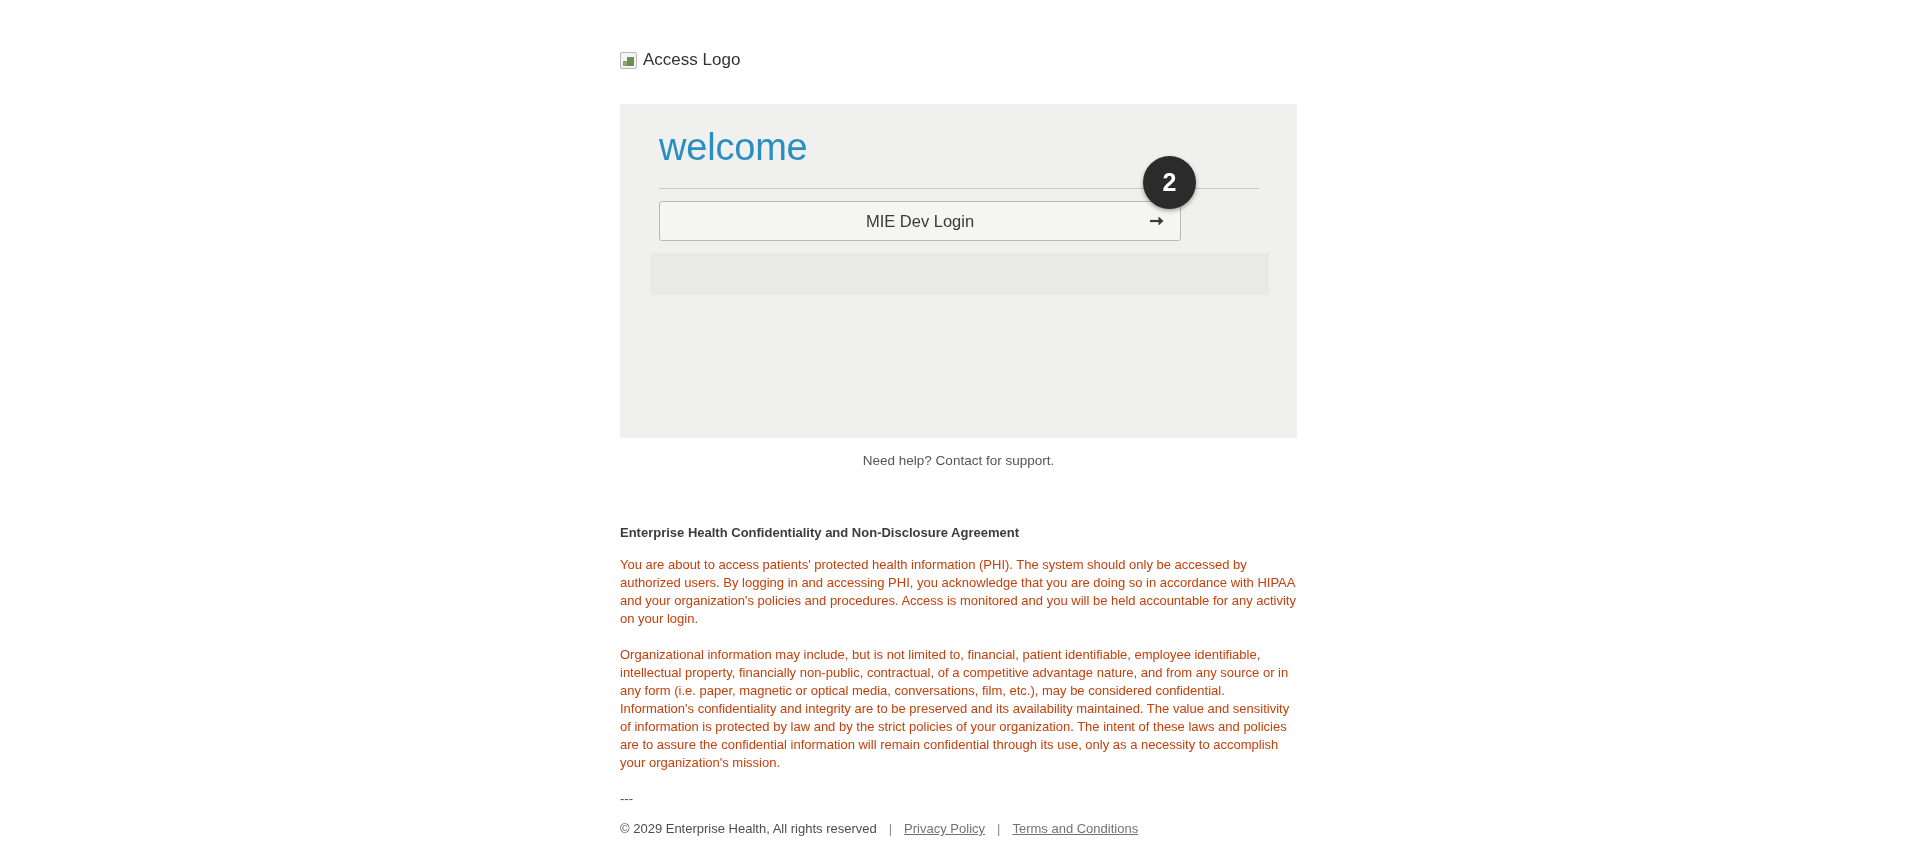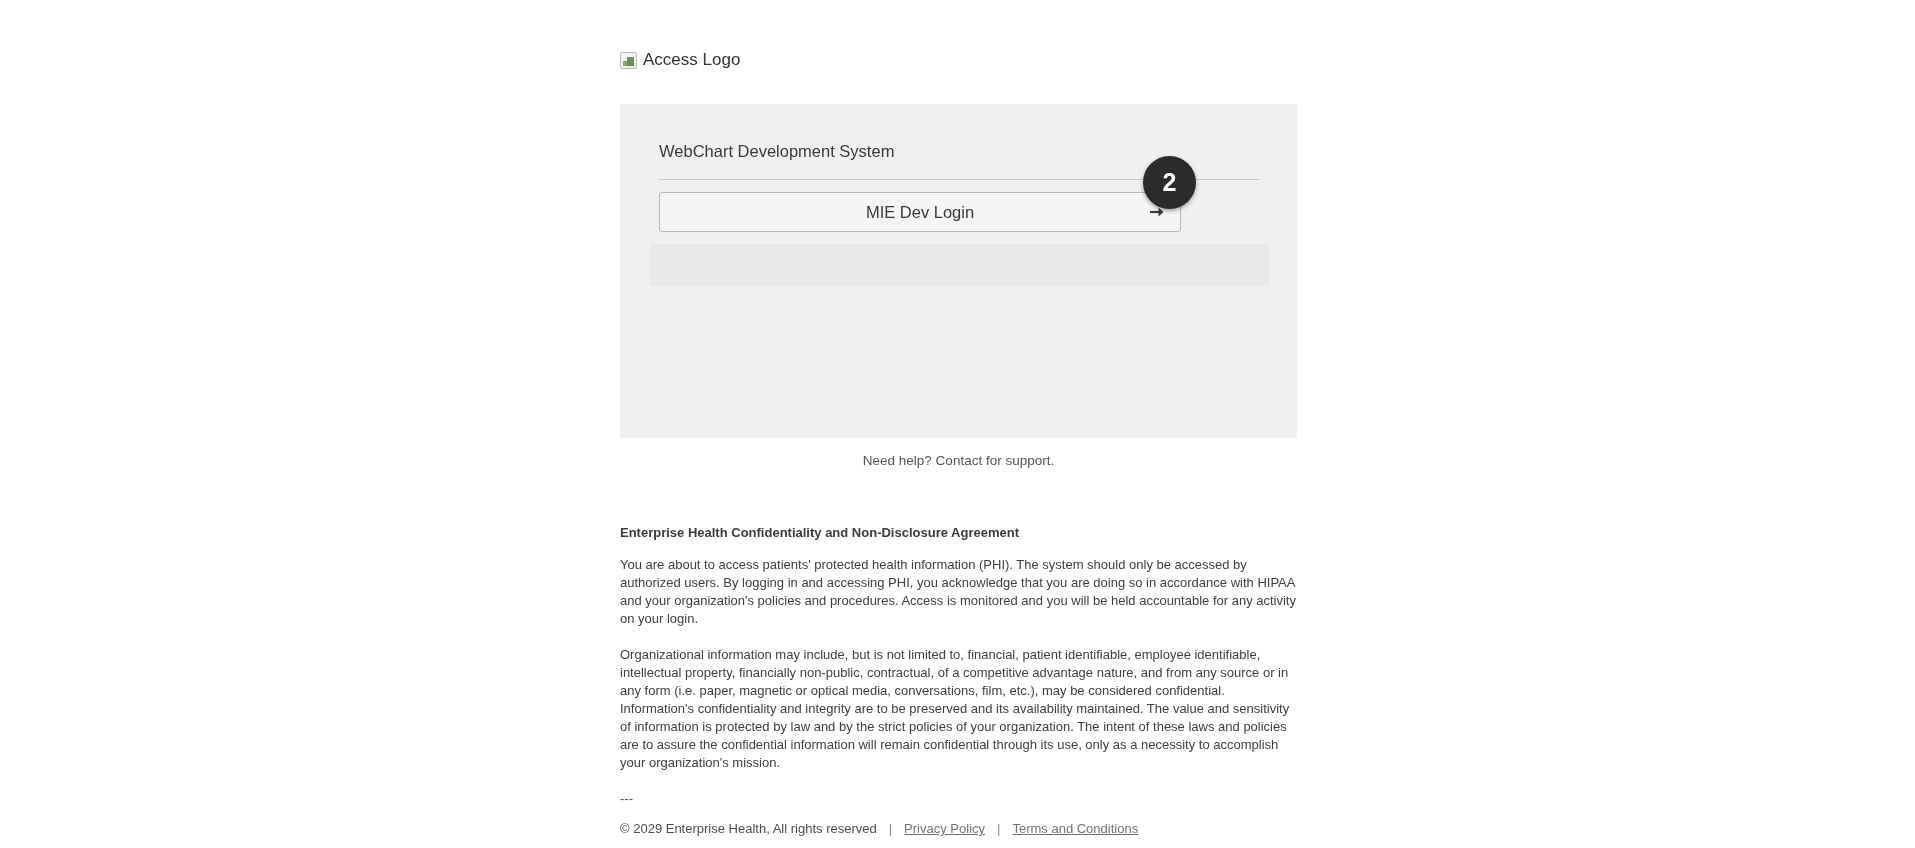--- a/index.html
+++ b/index.html
@@ -174,21 +174,21 @@
   .legal-heading {
     font-size: 13px;
     font-weight: bold;
     color: #3c3c3c;
     margin: 0 0 16px 0;
   }
   .legal-p {
     font-size: 13px;
     line-height: 18px;
     margin: 0 0 18px 0;
-    color: #404040;
+    color: #c2410c;
   }
   .legal-dashes {
     font-size: 13px;
     line-height: 18px;
     margin: 0 0 12px 0;
     color: #4d4d4d;
   }
   .footer {
     font-size: 13px;
     line-height: 18px;
@@ -210,21 +210,21 @@
 
 <div class="page">
 
   <div class="logo-area">
     <span class="broken-img-icon"></span>
     <span class="logo-alt-text">Access Logo</span>
   </div>
 
   <div class="login-card">
     <div class="card-inner">
-      <div class="subtitle">WebChart Development System</div>
+      <h1 class="welcome-title">welcome</h1>
       <div class="divider"></div>
 
       <div class="login-button">
         <span class="login-button-label">MIE Dev Login</span>
         <svg class="arrow-icon" viewBox="0 0 18 18">
           <path d="M2 9 H13" stroke="#3a3a3a" stroke-width="2.2" fill="none"></path>
           <path d="M10.5 4.5 L15.5 9 L10.5 13.5 Z" fill="#3a3a3a"></path>
         </svg>
       </div>
 

